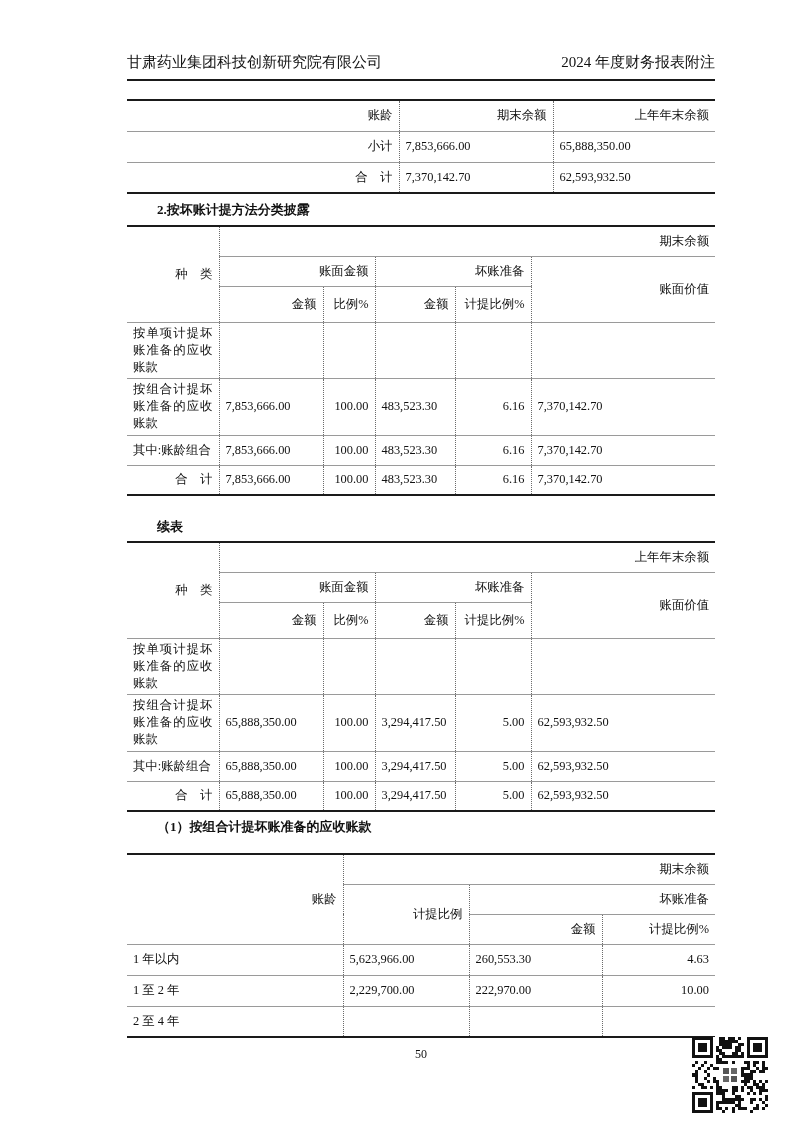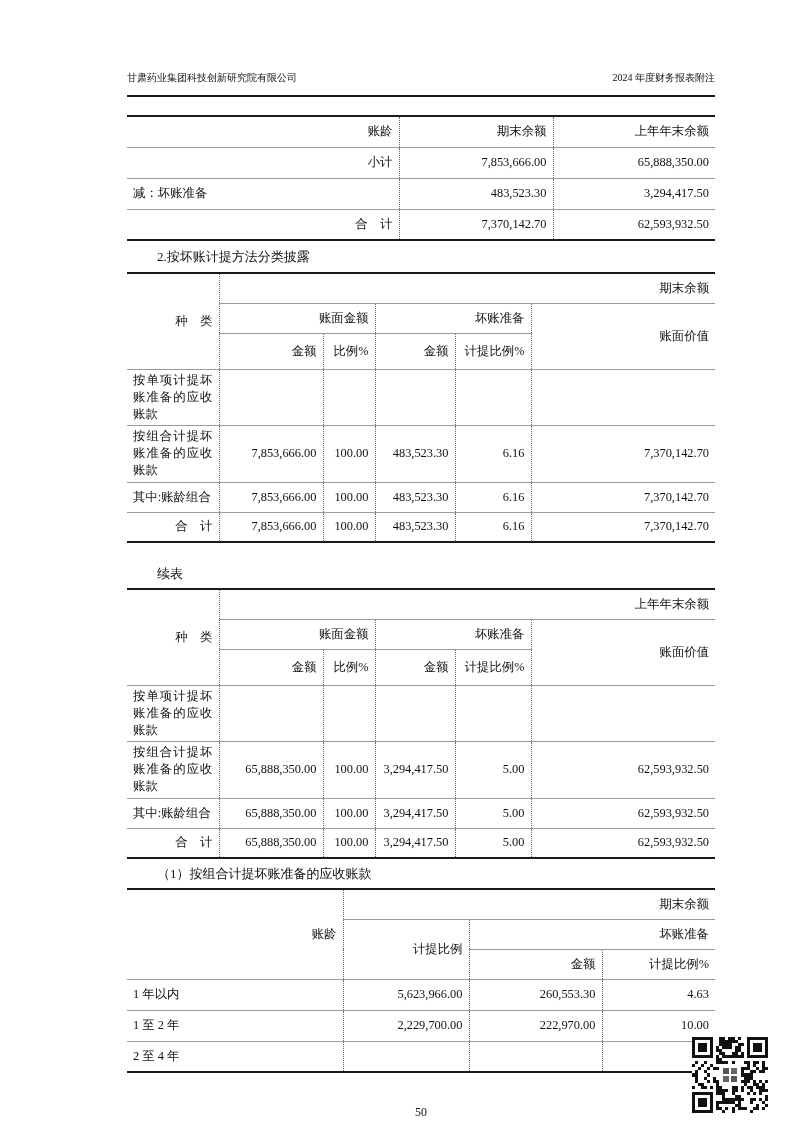--- a/index.html
+++ b/index.html
@@ -7,31 +7,31 @@
     position:relative;
     width:794px;height:1123px;
     background:#ffffff;
     font-family:"Liberation Serif","DejaVu Serif",serif;
     color:#111;
     overflow:hidden;
   }
   .content{width:588px;margin-left:127px;}
   .page-header{
     display:flex;justify-content:space-between;align-items:flex-end;
-    padding-top:70px;padding-bottom:9px;
+    padding-top:54px;padding-bottom:9px;
     border-bottom:2px solid #1a1a1a;
-    font-size:10px;line-height:16px;
+    font-size:15px;line-height:16px;
   }
   .para{
     margin:0;padding:0 0 0 30px;
-    font-size:13px;line-height:18px;
+    font-size:13px;line-height:18px;font-weight:bold;
   }
   .p-sec2{margin-top:7px;}
   .p-cont{margin-top:22px;margin-bottom:5px;}
-  .p-sec3{margin-top:6px;margin-bottom:5px;}
+  .p-sec3{margin-top:6px;margin-bottom:17px;}
   table.t{
     border-collapse:collapse;table-layout:fixed;
     width:588px;
     border-top:2.5px solid #1a1a1a;
     border-bottom:2.5px solid #1a1a1a;
   }
   table.t1{margin-top:18px;}
   table.t2{margin-top:6px;}
   table.t4{margin-top:4px;}
   .t tr{border-bottom:1px solid #9a9a9a;}
@@ -41,25 +41,25 @@
     overflow:hidden;
   }
   .t .bl{border-left:1px dotted #6b6b6b;}
   .h30{height:30px;}
   .h31{height:31px;}
   .h36{height:36px;}
   .h53{height:53px;}
   .h57{height:57px;}
   .ctr{text-align:right;}
   .lft{text-align:left;padding-left:7px;}
-  .num{text-align:right;padding-right:12px;}
+  .num{text-align:left;padding-right:12px;}
   .just{text-align:justify;padding-left:6px;padding-right:6px;}
   tr.bold td{font-weight:normal;}
   .footer{
-    margin-top:32px;text-align:center;
+    margin-top:9px;text-align:center;
     font-size:12px;
   }
   .qr{
     position:absolute;left:689px;top:1037px;
     width:82px;height:76px;
   }
   .qr svg{width:100%;height:100%;display:block;}
 </style>
 </head>
 <body>
@@ -83,25 +83,20 @@
           <th class="ctr">账龄</th>
           <th class="ctr bl">期末余额</th>
           <th class="ctr bl">上年年末余额</th>
         </tr>
       </thead>
       <tbody>
         <tr class="h31">
           <td class="ctr">小计</td>
           <td class="num bl">7,853,666.00</td>
           <td class="num bl">65,888,350.00</td>
-        </tr>
-        <tr class="h31">
-          <td class="lft">减：坏账准备</td>
-          <td class="num bl">483,523.30</td>
-          <td class="num bl">3,294,417.50</td>
         </tr>
         <tr class="h31 bold">
           <td class="ctr">合　计</td>
           <td class="num bl">7,370,142.70</td>
           <td class="num bl">62,593,932.50</td>
         </tr>
       </tbody>
     </table>
 
     <p class="para p-sec2">2.按坏账计提方法分类披露</p>

